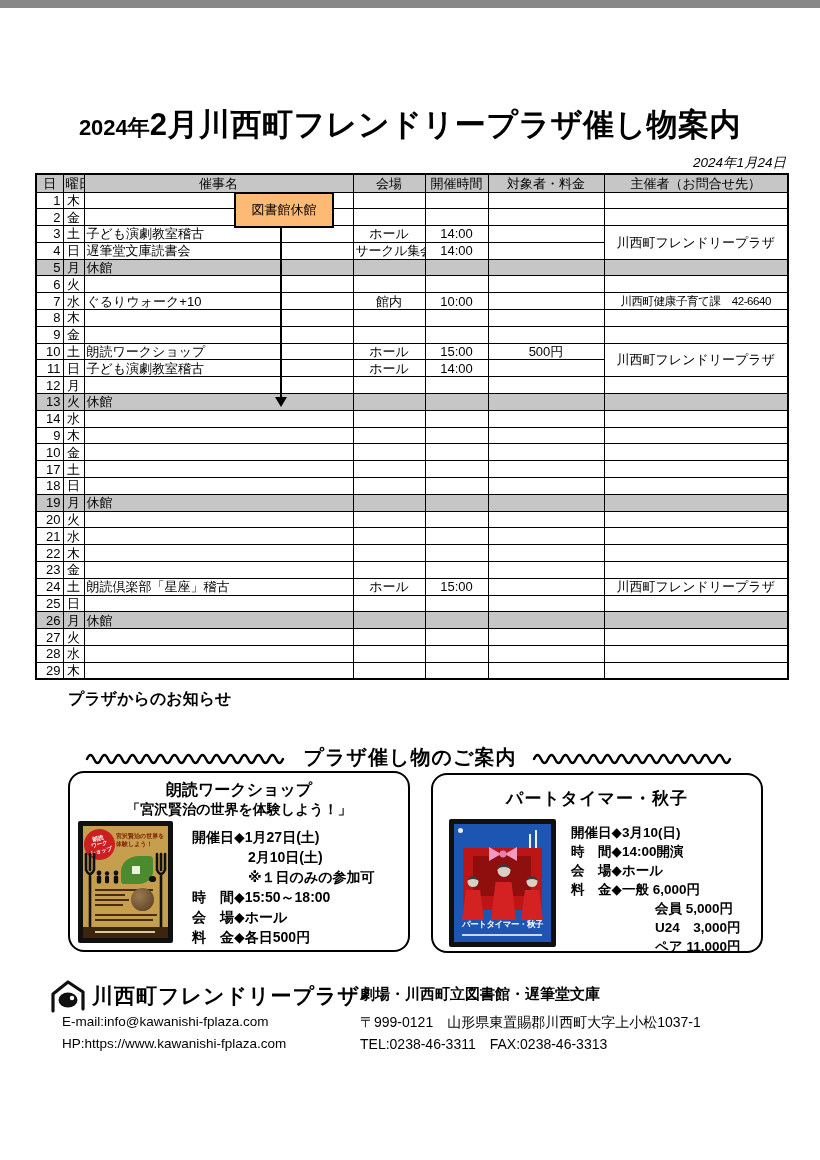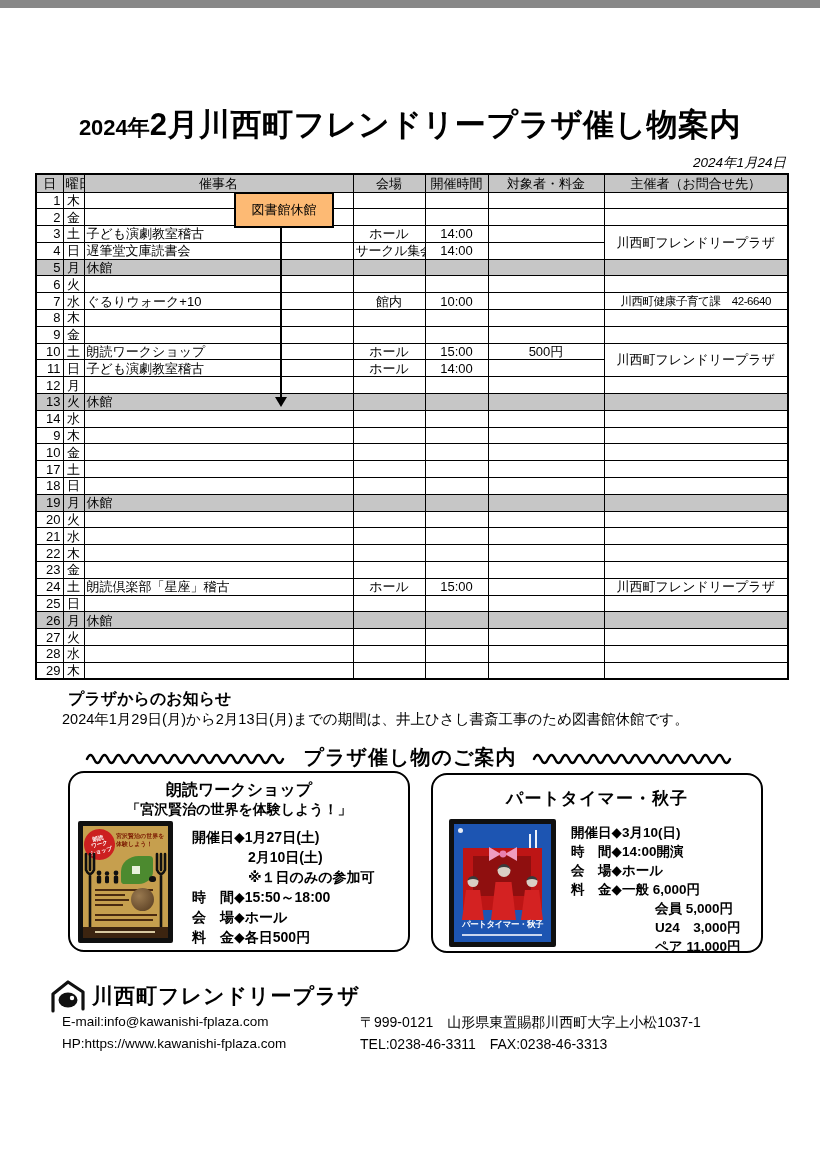--- a/index.html
+++ b/index.html
@@ -402,21 +402,20 @@
           </tr>
         </tbody>
     </table>
   </div>
 
   <div class="lib-closed-box">図書館休館</div>
   <div class="closure-line"></div>
   <div class="closure-arrowhead"></div>
 
   <div class="notice-heading">プラザからのお知らせ</div>
-  <div class="notice-body">2024年1月29日(月)から2月13日(月)までの期間は、井上ひさし書斎工事のため図書館休館です。</div>
 
   <div class="events-heading-row">
     <svg class="wavy" width="203" height="14" viewBox="0 0 203 14">
         <path fill="none" stroke="#000" stroke-width="2.4" stroke-linecap="round" d="M2 8 q 3.5 -8 7 0 t 7 0 q 3.5 -8 7 0 t 7 0 q 3.5 -8 7 0 t 7 0 q 3.5 -8 7 0 t 7 0 q 3.5 -8 7 0 t 7 0 q 3.5 -8 7 0 t 7 0 q 3.5 -8 7 0 t 7 0 q 3.5 -8 7 0 t 7 0 q 3.5 -8 7 0 t 7 0 q 3.5 -8 7 0 t 7 0 q 3.5 -8 7 0 t 7 0 q 3.5 -8 7 0 t 7 0 q 3.5 -8 7 0 t 7 0 q 3.5 -8 7 0 t 7 0"></path>
       </svg>
     <span class="events-heading">プラザ催し物のご案内</span>
     <svg class="wavy" width="203" height="14" viewBox="0 0 203 14">
         <path fill="none" stroke="#000" stroke-width="2.4" stroke-linecap="round" d="M2 8 q 3.5 -8 7 0 t 7 0 q 3.5 -8 7 0 t 7 0 q 3.5 -8 7 0 t 7 0 q 3.5 -8 7 0 t 7 0 q 3.5 -8 7 0 t 7 0 q 3.5 -8 7 0 t 7 0 q 3.5 -8 7 0 t 7 0 q 3.5 -8 7 0 t 7 0 q 3.5 -8 7 0 t 7 0 q 3.5 -8 7 0 t 7 0 q 3.5 -8 7 0 t 7 0 q 3.5 -8 7 0 t 7 0 q 3.5 -8 7 0 t 7 0 q 3.5 -8 7 0 t 7 0"></path>
       </svg>
   </div>
@@ -507,16 +506,17 @@
   </div>
 
   <svg class="footer-logo" width="40" height="36" viewBox="0 0 40 36">
     <path d="M5 32 V15 L20 3 L35 13 V30" fill="none" stroke="#101010" stroke-width="3.2" stroke-linecap="round" stroke-linejoin="round"></path>
     <ellipse cx="20" cy="21" rx="9.5" ry="7.5" fill="#101010"></ellipse>
     <circle cx="24" cy="19" r="2.2" fill="#ffffff"></circle>
   </svg>
   <div class="footer-name">川西町フレンドリープラザ</div>
   <div class="footer-email">E-mail:info@kawanishi-fplaza.com</div>
   <div class="footer-hp">HP:https://www.kawanishi-fplaza.com</div>
+  <div class="footer-facilities">劇場・川西町立図書館・遅筆堂文庫</div>
   <div class="footer-address">〒999-0121　山形県東置賜郡川西町大字上小松1037-1</div>
   <div class="footer-tel">TEL:0238-46-3311　FAX:0238-46-3313</div>
 
 </div>
 
 </body></html>

